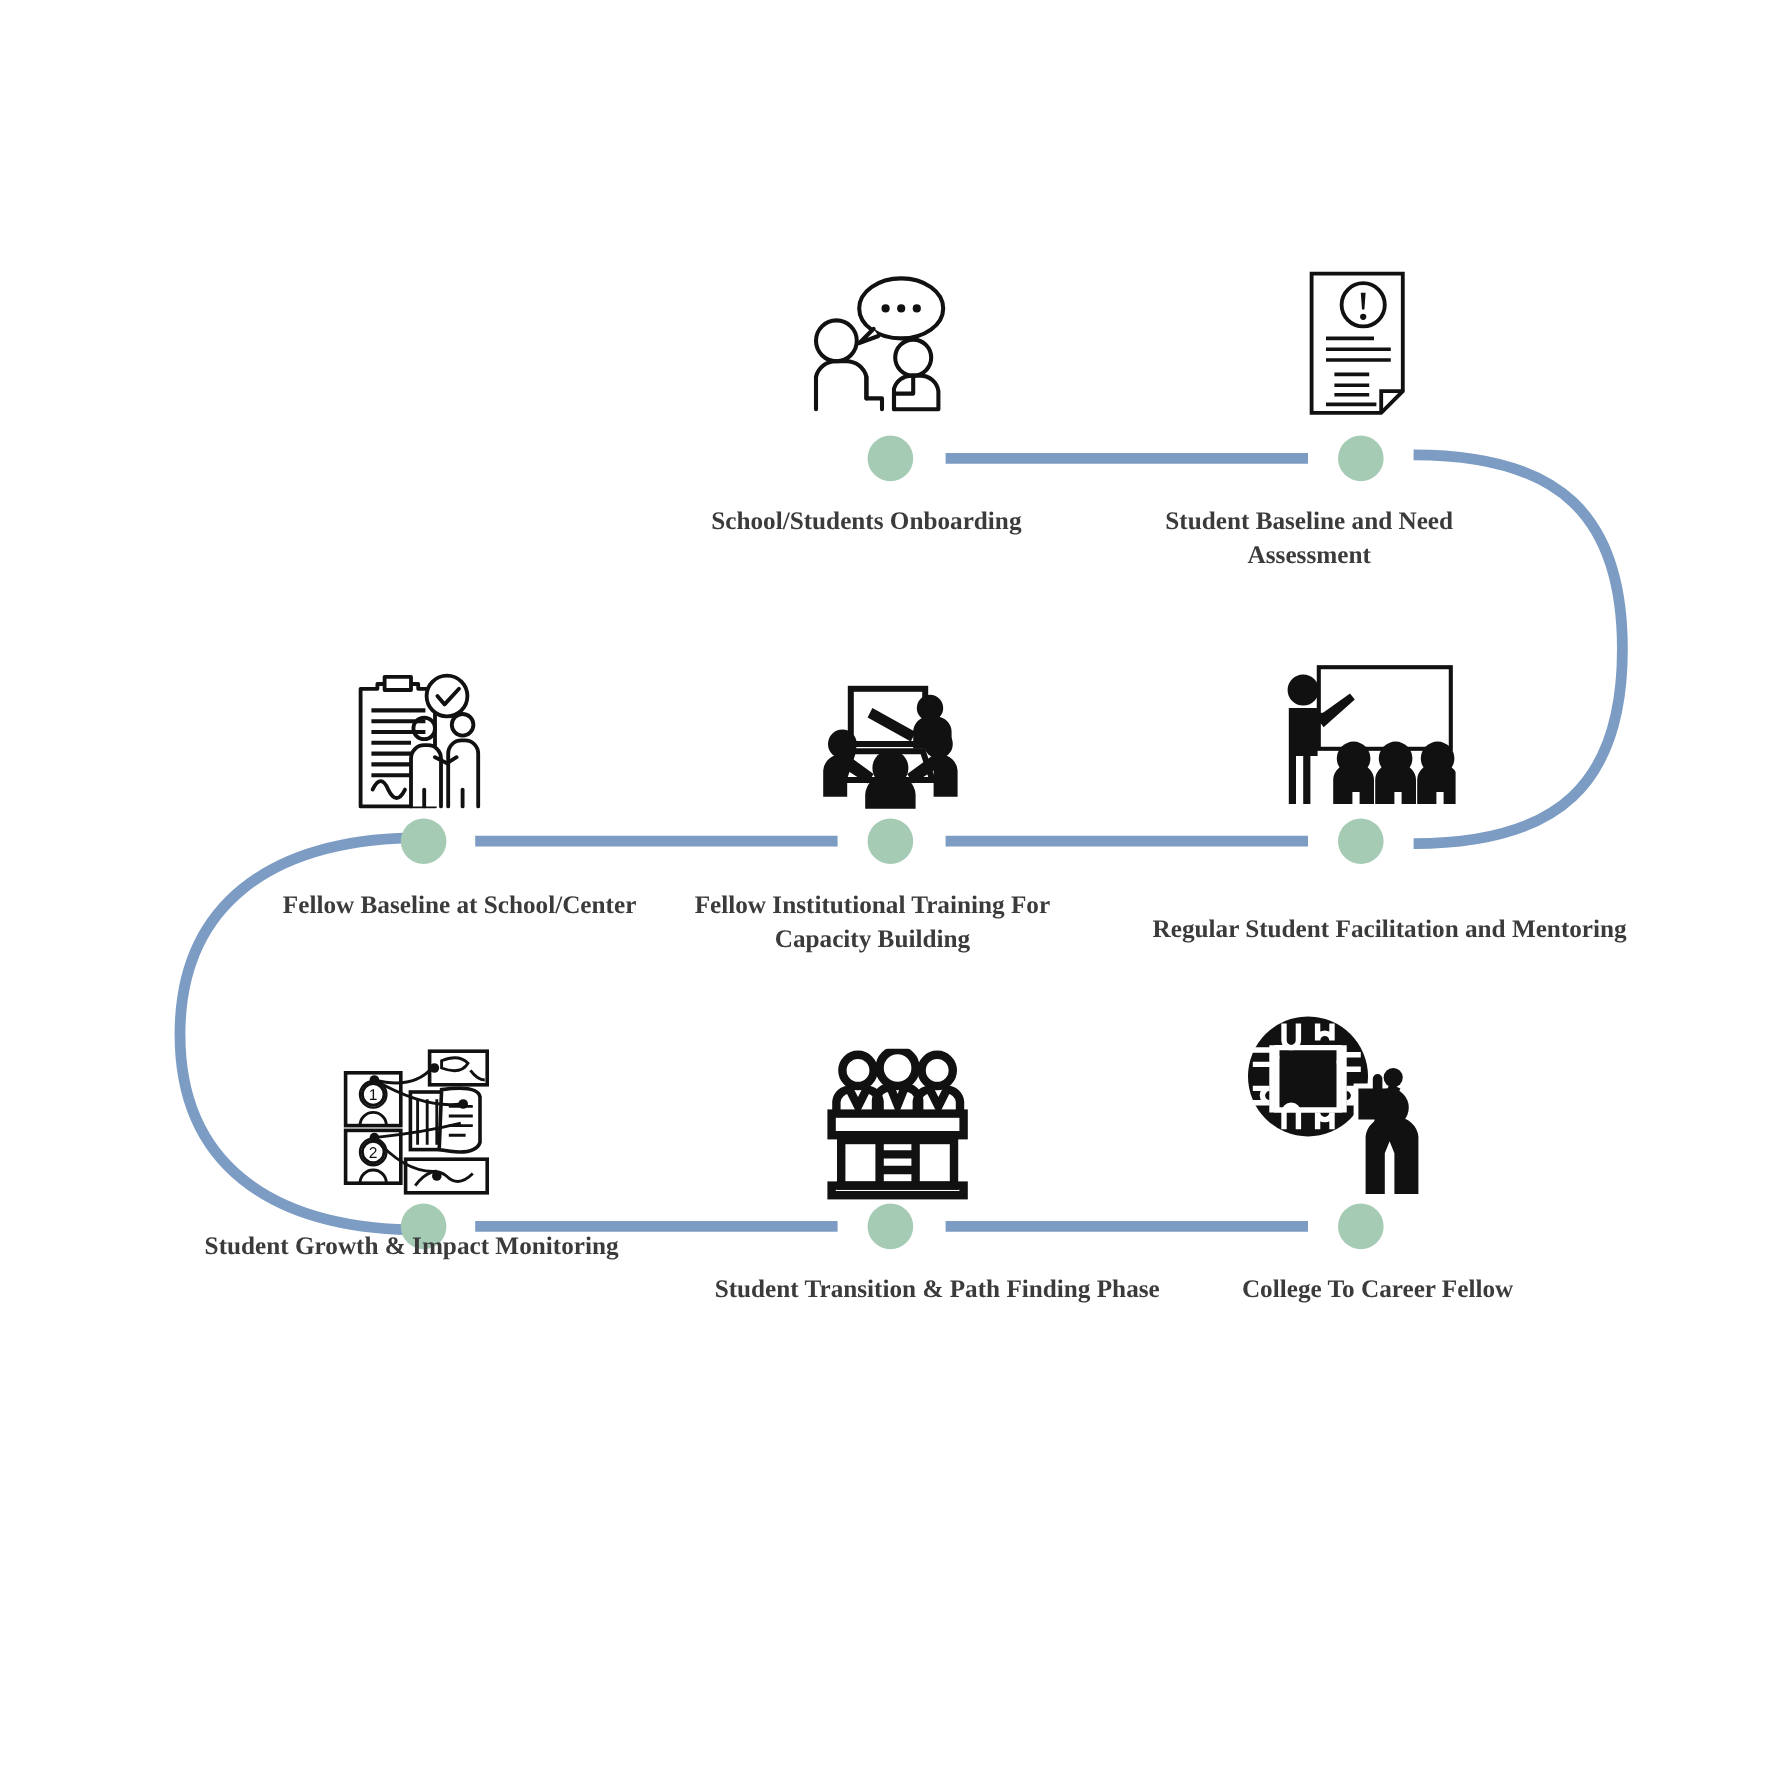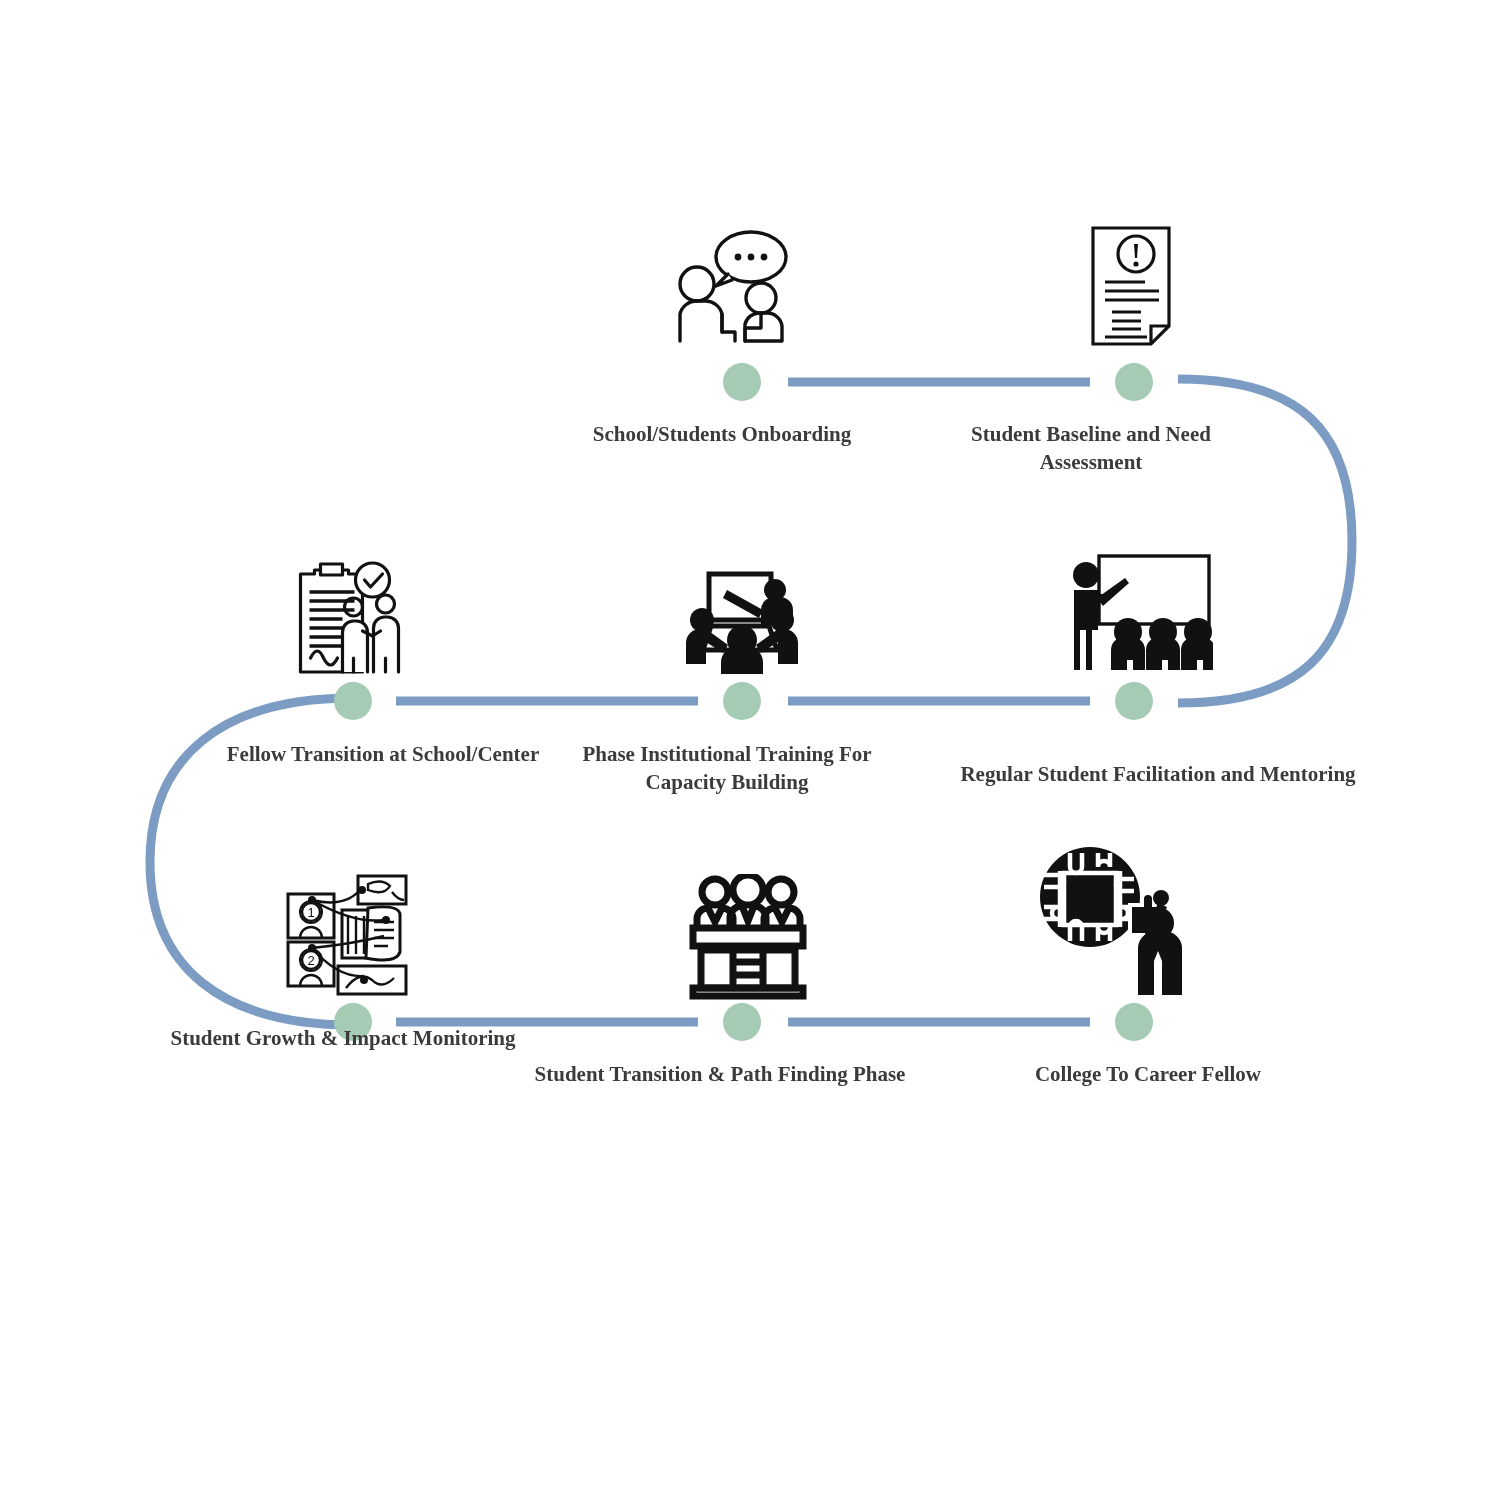--- a/index.html
+++ b/index.html
@@ -172,21 +172,21 @@
 
         <circle cx="99" cy="52" r="12"></circle>
         <path d="M 115 96 v -22 a 14 14 0 0 0 -14 -13 h -6 l -22 16 l 5 8 l 17 -11 v 22 z"></path>
 
         <circle cx="59" cy="72" r="15"></circle>
         <path d="M 38 106 v -12 a 17 17 0 0 1 17 -16 h 8 a 17 17 0 0 1 17 16 v 12 z"></path>
       </g>
     </svg>
   </div>
   <div class="node-dot" style="left:742px; top:701px;"></div>
-  <div class="node-label w-mid" style="left:727px; top:740px;">Phase Institutional Training For
+  <div class="node-label w-mid" style="left:727px; top:740px;">Fellow Institutional Training For
 Capacity Building</div>
 
   <div class="node-icon" style="left:350px; top:678px;">
     <svg width="115" height="120" viewBox="0 0 115 120">
       <g fill="none" stroke="#111111" stroke-width="3.2" stroke-linejoin="round" stroke-linecap="round">
 
         <path d="M 8 16 h 14 v -4 h 34 v 4 h 14 v 98 h -62 z" fill="#ffffff"></path>
         <rect x="28" y="6" width="22" height="11" fill="#ffffff"></rect>
 
         <circle cx="80" cy="22" r="17" fill="#ffffff"></circle>
@@ -209,21 +209,21 @@
         <line x1="17" y1="43" x2="62" y2="43"></line>
         <line x1="17" y1="52" x2="62" y2="52"></line>
         <line x1="17" y1="61" x2="50" y2="61"></line>
         <line x1="17" y1="70" x2="50" y2="70"></line>
         <line x1="17" y1="79" x2="50" y2="79"></line>
         <line x1="17" y1="88" x2="50" y2="88"></line>
       </g>
     </svg>
   </div>
   <div class="node-dot" style="left:353px; top:701px;"></div>
-  <div class="node-label w-wide" style="left:383px; top:740px;">Fellow Transition at School/Center</div>
+  <div class="node-label w-wide" style="left:383px; top:740px;">Fellow Baseline at School/Center</div>
 
   <div class="node-icon" style="left:348px; top:1000px;">
     <svg width="132" height="132" viewBox="0 0 132 132">
       <g fill="#ffffff" stroke="#111111" stroke-width="3">
 
         <rect x="6" y="26" width="46" height="44"></rect>
 
         <rect x="6" y="74" width="46" height="44"></rect>
 
         <rect x="76" y="8" width="48" height="28"></rect>
@@ -284,21 +284,21 @@
         <path d="M 45 52 v -9 a 12 12 0 0 1 12 -11 l 6 15 l 6 -15 a 12 12 0 0 1 12 11 v 9"></path>
         <path d="M 79 52 v -8 a 11 11 0 0 1 11 -10 l 7 14 l 7 -14 a 11 11 0 0 1 11 10 v 8"></path>
         <rect x="8" y="54" width="110" height="18"></rect>
         <rect x="16" y="76" width="94" height="38"></rect>
         <rect x="8" y="114" width="110" height="8"></rect>
         <path d="M 48 76 v 38 M 78 76 v 38 M 48 88 h 30 M 48 101 h 30"></path>
       </g>
     </svg>
   </div>
   <div class="node-dot" style="left:742px; top:1022px;"></div>
-  <div class="node-label w-wide" style="left:720px; top:1060px;">Student Transition &amp; Path Finding Phase</div>
+  <div class="node-label w-wide" style="left:781px; top:1060px;">Student Transition &amp; Path Finding Phase</div>
 
   <div class="node-icon" style="left:1114px; top:1000px;">
     <svg width="160" height="155" viewBox="0 0 160 155">
       <g fill="#111111">
 
         <circle cx="56" cy="52" r="50"></circle>
       </g>
       <g fill="none" stroke="#ffffff" stroke-width="4.5">
         <path d="M 36 8 v 14 a 6 6 0 0 0 12 0 v -14"></path>
         <path d="M 64 8 v 14 a 6 6 0 0 1 12 0 v -14"></path>

